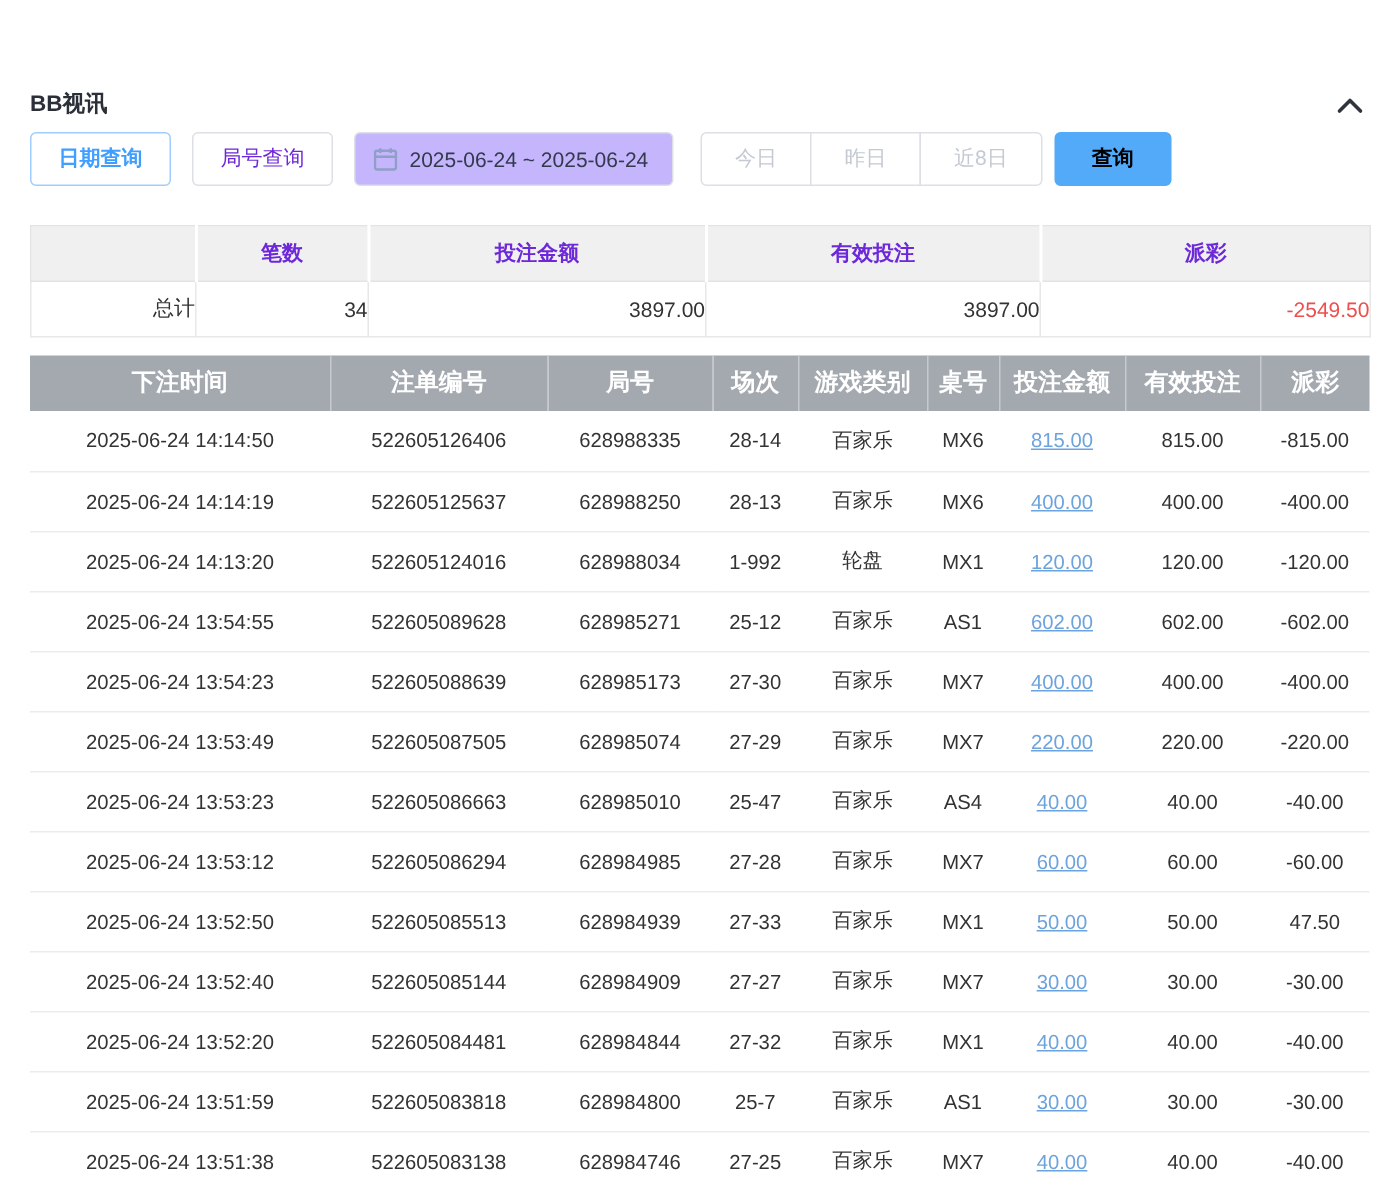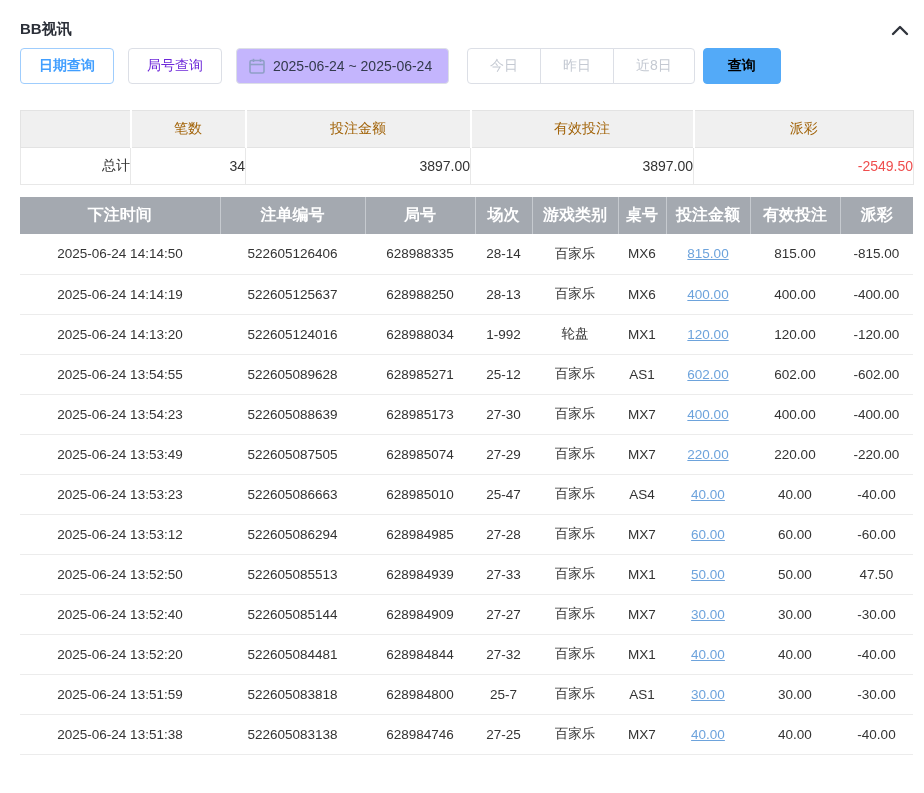--- a/index.html
+++ b/index.html
@@ -10,20 +10,21 @@
     font-family: "Liberation Sans", "DejaVu Sans", sans-serif;
     color: #333;
   }
   .page { padding: 0 11px 0 20px; }
 
   
   .panel-header {
     height: 42px;
     display: flex; align-items: center; justify-content: space-between;
     padding-top: 17px;
+    margin-top: 40px;
   }
   .panel-title { font-size: 15px; font-weight: bold; color: #2b2f38; }
   .chevron-btn { cursor: pointer; display: flex; align-items: center; padding: 4px; }
 
   
   .filter-bar { display: flex; align-items: center; height: 36px; margin-top: 6px; }
   .btn {
     height: 36px; border-radius: 4px; background: #fff;
     font-size: 14px; padding: 16px 18px; cursor: pointer;
     display: inline-flex; align-items: center; justify-content: center;
@@ -46,21 +47,21 @@
   .quick-group .btn:last-child { border-radius: 0 4px 4px 0; }
   .btn-primary {
     margin-left: 8px; background: #53aaf8; border: 1px solid #53aaf8;
     color: #000000; font-weight: bold; padding: 0 24px;
   }
 
   
   table { border-collapse: collapse; table-layout: fixed; width: 893px; }
   .summary-table { margin-top: 26px; font-size: 14px; }
   .summary-table th {
-    background: #f0f0f0; height: 37px; font-weight: normal; color: #a16207;
+    background: #f0f0f0; height: 37px; font-weight: bold; color: #6d28d9;
     border: 1px solid #e3e3e3; border-right: 2px solid #fff;
   }
   .summary-table th:last-child { border-right: 1px solid #e3e3e3; }
   .summary-table td {
     height: 37px; text-align: right; background: #fff;
     border: 1px solid #e8e8e8;
   }
 
   
   .main-table { margin-top: 12px; font-size: 13.5px; }

